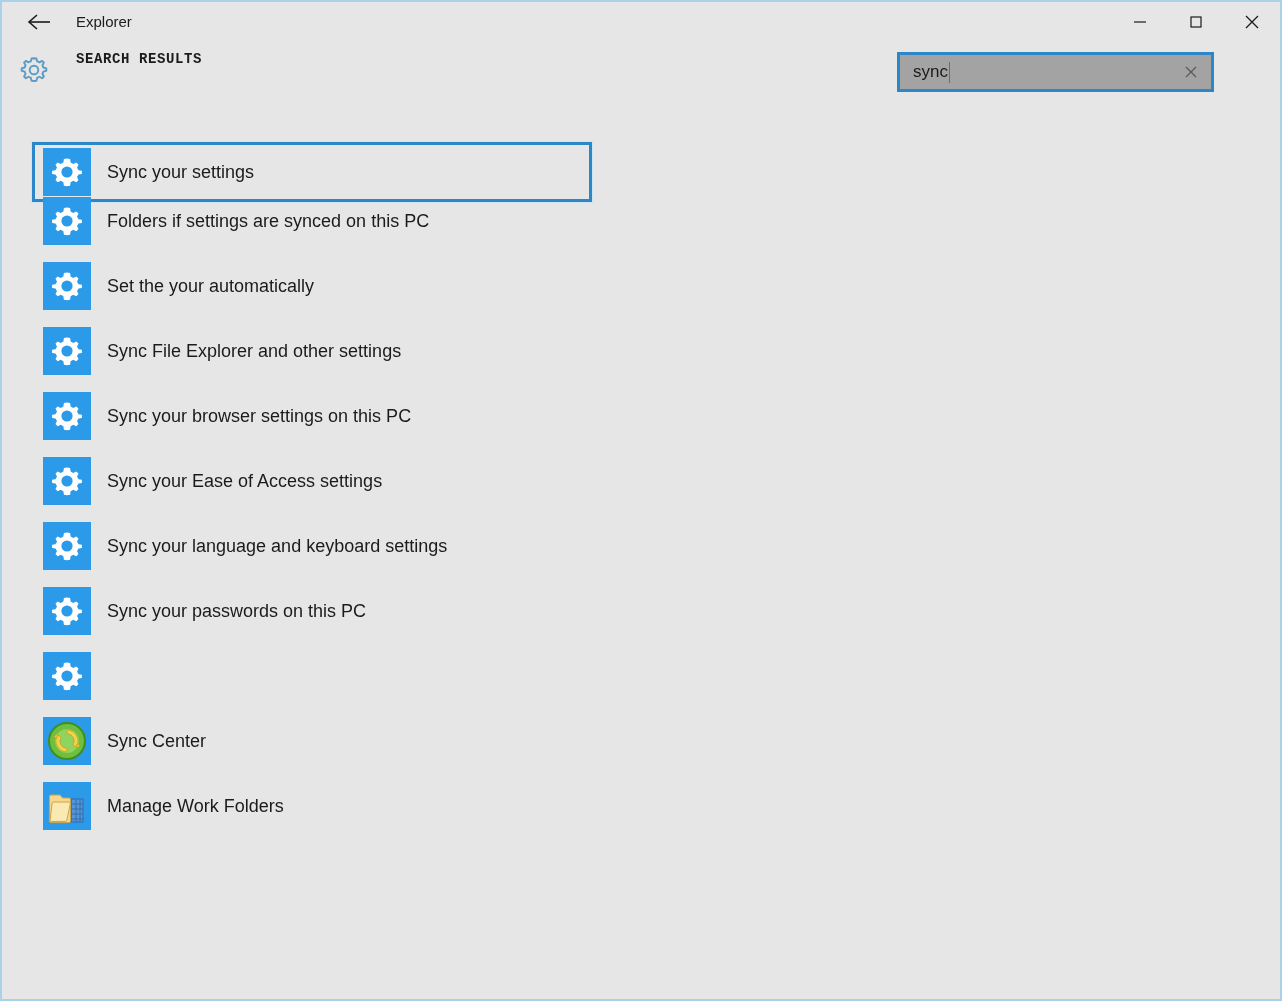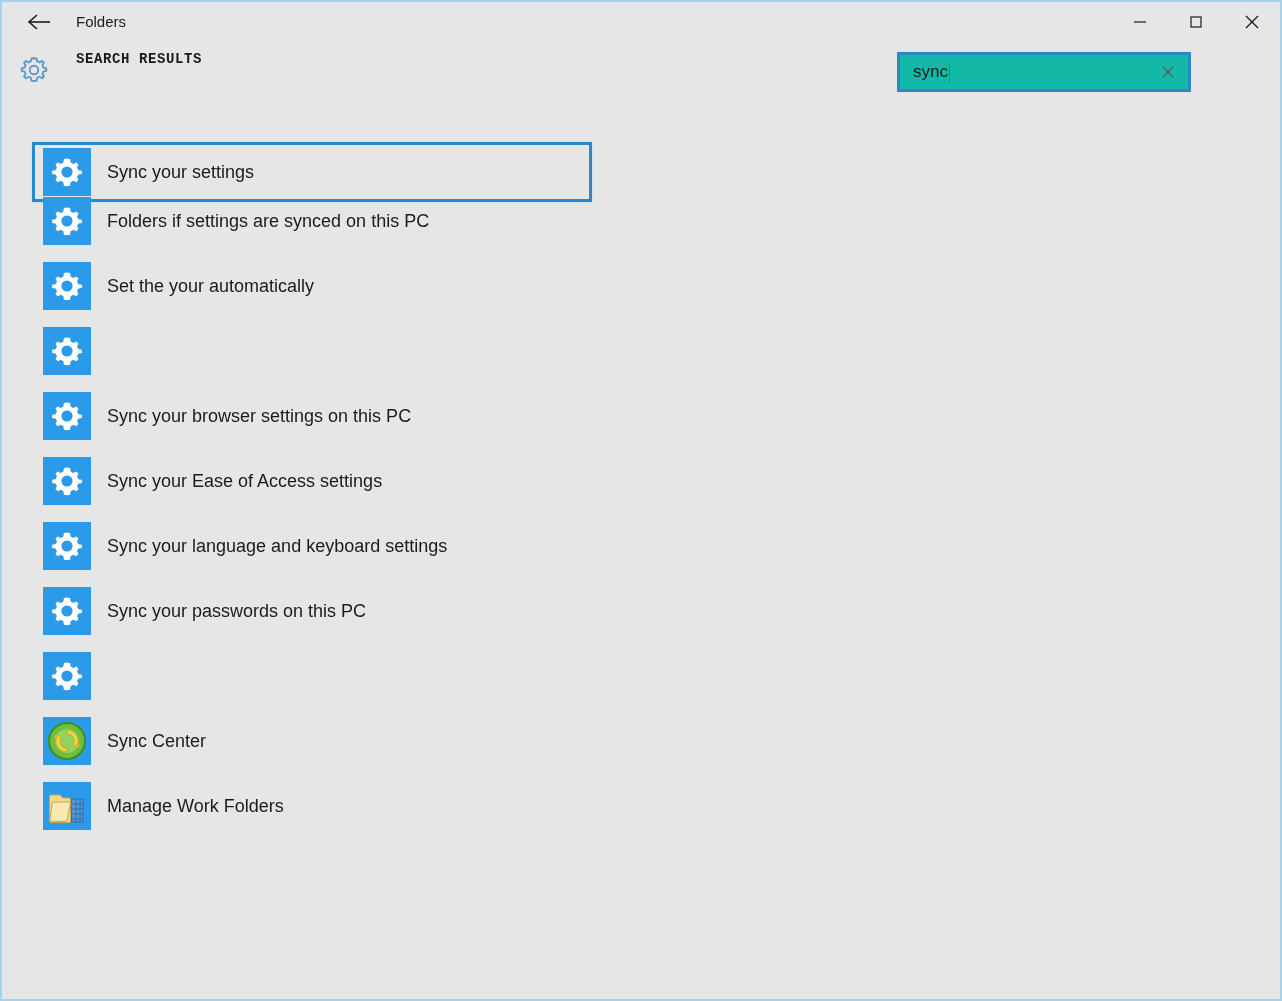--- a/index.html
+++ b/index.html
@@ -97,25 +97,25 @@
     color: #1b1b1b;
     white-space: nowrap;
     font-family: Liberation Mono, monospace;
   }
 
   
   .searchbox {
     position: absolute;
     left: 895px;
     top: 50px;
-    width: 294px;
+    width: 317px;
     height: 40px;
     box-sizing: border-box;
     border: 3px solid #2b87c8;
-    background: #14b8a6;
+    background: #a3a3a3;
     display: flex;
     align-items: center;
   }
   .search-value-wrap {
     position: relative;
     flex: 1;
     height: 100%;
     display: flex;
     align-items: center;
     padding-left: 13px;
@@ -189,21 +189,21 @@
 
     <div class="back-button">
       <span>
         <svg width="26" height="20" viewBox="0 0 26 20">
           <path d="M11 3 L3 10 L11 17" fill="none" stroke="#1b1b1b" stroke-width="1.6"></path>
           <path d="M3 10 L24 10" fill="none" stroke="#1b1b1b" stroke-width="1.6"></path>
         </svg>
       </span>
     </div>
 
-    <div class="title-text">Folders</div>
+    <div class="title-text">Explorer</div>
 
     <div class="win-controls">
       <div class="win-btn">
         <span>
           <svg width="16" height="12" viewBox="0 0 16 12">
             <path d="M2 6 L14 6" stroke="#1b1b1b" stroke-width="1.2" fill="none"></path>
           </svg>
         </span>
       </div>
       <div class="win-btn">
@@ -273,20 +273,21 @@
           </svg>
         </div>
         <div class="result-label">Set the your automatically</div>
       </div>
       <div class="result-item" style="top: 207px;">
         <div class="tile" style="background: rgb(43, 154, 232);">
           <svg width="48" height="48" viewBox="0 0 48 48">
             <use href="#sym-gear-icon"></use>
           </svg>
         </div>
+        <div class="result-label">Sync File Explorer and other settings</div>
       </div>
       <div class="result-item" style="top: 272px;">
         <div class="tile" style="background: rgb(43, 154, 232);">
           <svg width="48" height="48" viewBox="0 0 48 48">
             <use href="#sym-gear-icon"></use>
           </svg>
         </div>
         <div class="result-label">Sync your browser settings on this PC</div>
       </div>
       <div class="result-item" style="top: 337px;">

